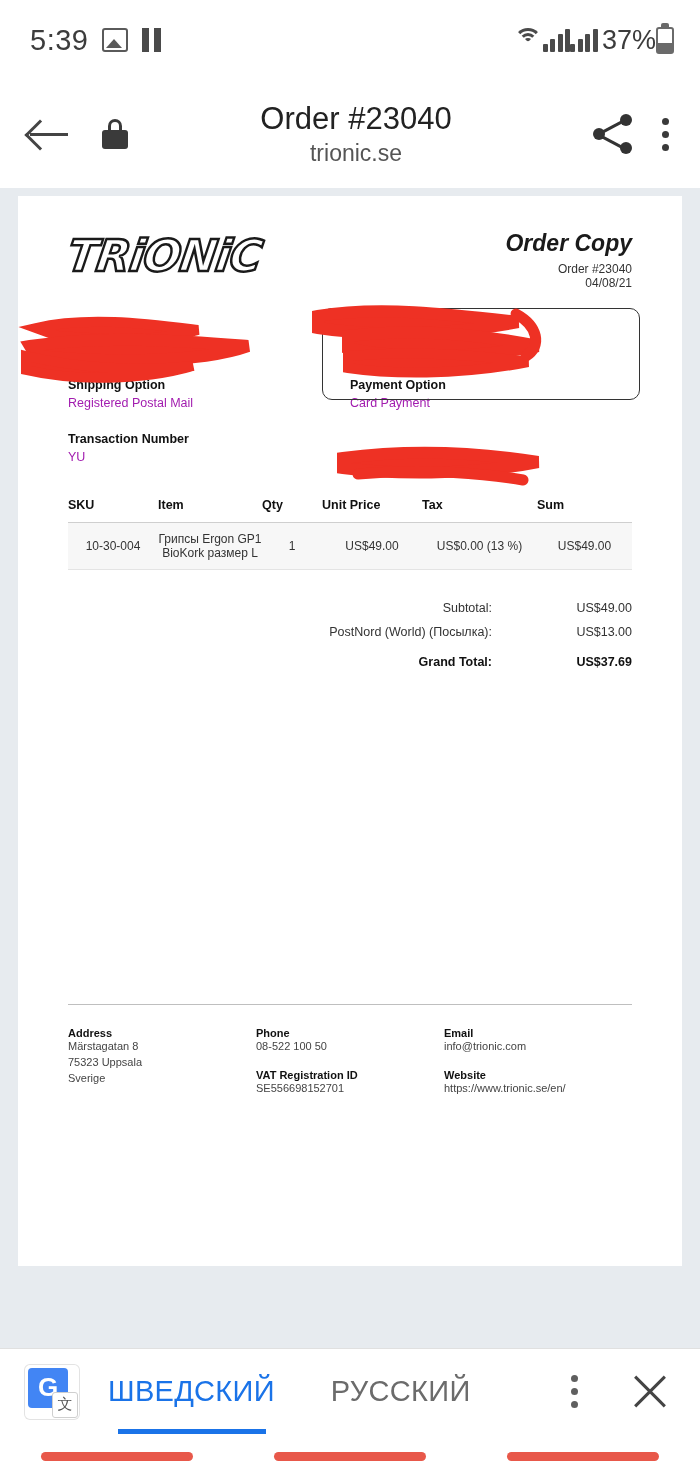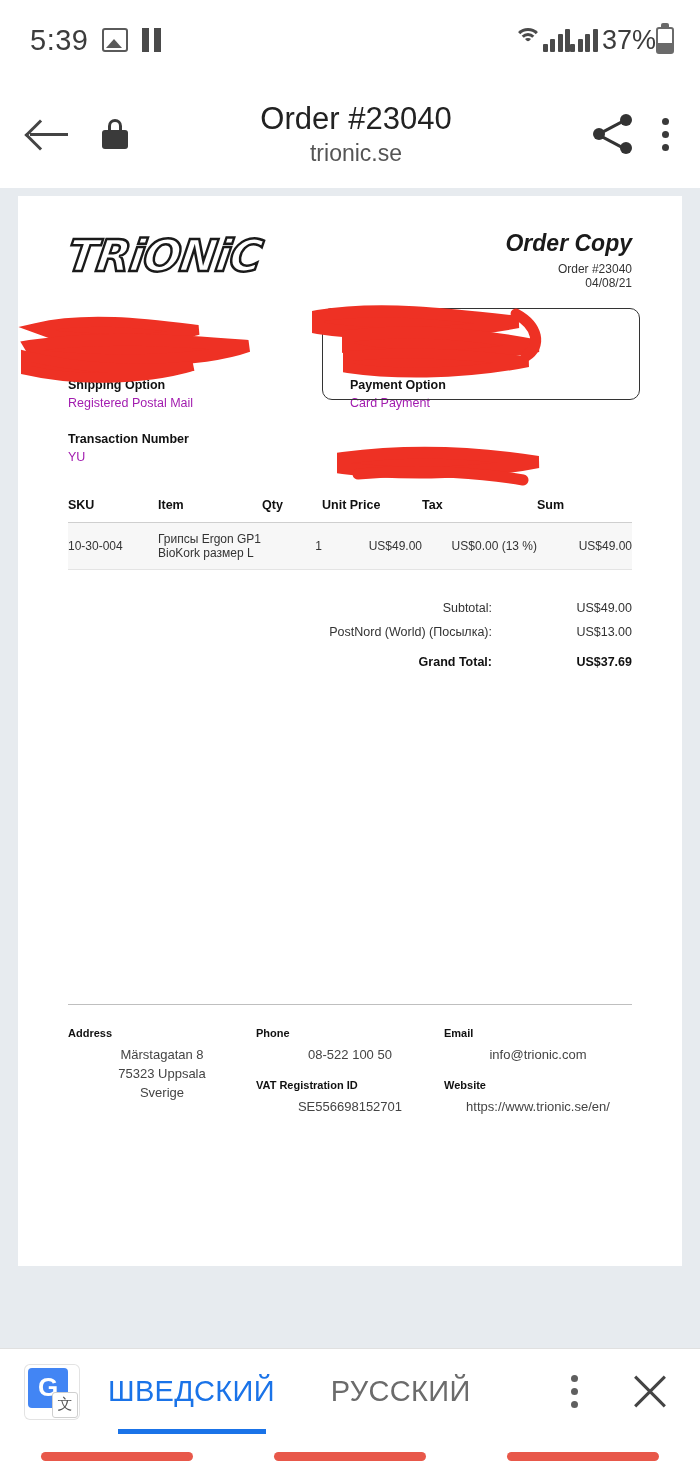--- a/index.html
+++ b/index.html
@@ -149,36 +149,37 @@
 
   
   table.items { width: 100%; border-collapse: collapse; margin-top: 34px; }
   table.items th {
     font-size: 12.5px; font-weight: bold; color: #111; text-align: left; padding: 0 0 10px 0;
     border-bottom: 1px solid #cfcfcf;
   }
   table.items td {
     font-size: 12px; color: #333; padding: 9px 0; background: #f7f7f7;
     border-bottom: 1px solid #e4e4e4;
+    text-align: center;
   }
   .ta-r { text-align: right; }
   th.ta-r { text-align: right; }
 
   .totals { margin-top: 26px; margin-left: auto; width: 430px; }
   .tot-row { display: flex; justify-content: space-between; font-size: 12.5px; color: #333; padding: 5px 0;}
   .tot-row.grand { font-weight: bold; color: #111; margin-top: 6px; }
   .tot-row .lbl { text-align: right; flex: 1; padding-right: 40px; }
   .tot-row .val { width: 100px; text-align: right; }
 
   .hr { border: none; border-top: 1px solid #bfbfbf; margin-top: 330px; }
 
   .footer { display: flex; margin-top: 22px; }
   .footer .fcol { width: 205px; }
   .f-label { font-size: 11px; font-weight: bold; color: #111; }
-  .f-val { font-size: 13px; color: #444; line-height: 1.45; margin-top: 7px; text-align: center; }
+  .f-val { font-size: 11px; color: #444; line-height: 1.45; margin-top: 0; }
   .f-gap { height: 14px; }
 
   
   .scribble { position: absolute; pointer-events: none; }
 
   
   .translate-bar {
     position: absolute; left: 0; right: 0; bottom: 44px; height: 86px;
     background: #ffffff; display: flex; align-items: center; padding: 0 24px;
     border-top: 1px solid #e0e0e0;

